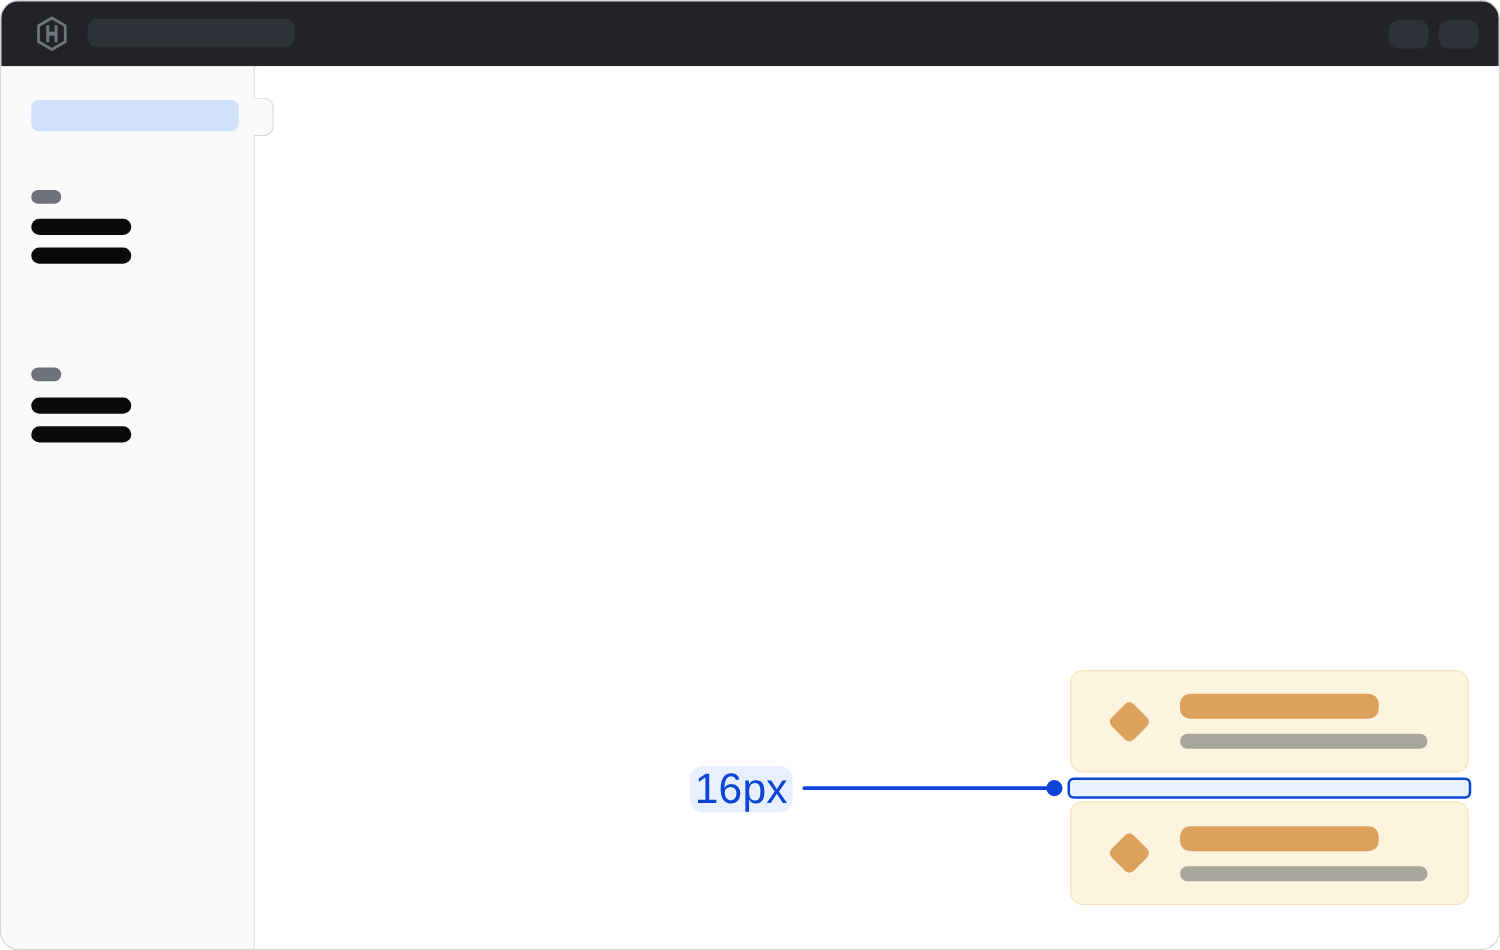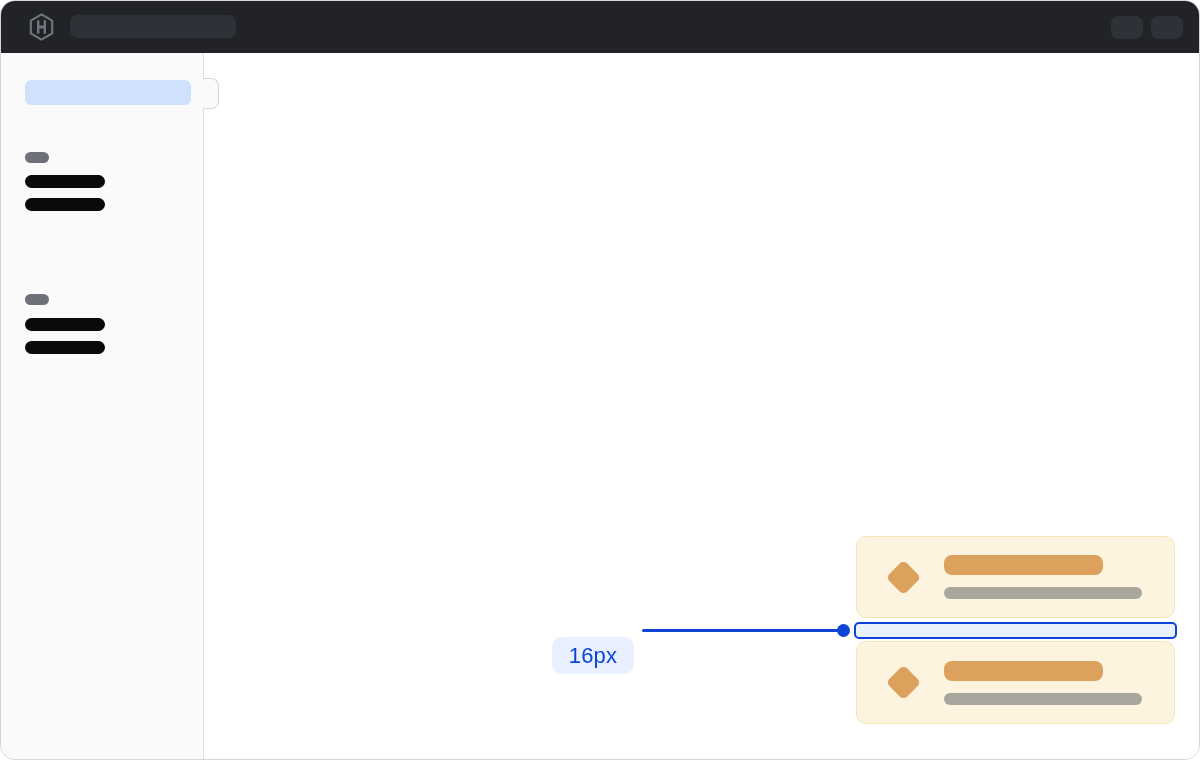--- a/index.html
+++ b/index.html
@@ -70,23 +70,23 @@
   .card-lines { margin-left: 23px; display: flex; flex-direction: column; gap: 12px; }
   .title-skel    { width: 159px; height: 20px; border-radius: 8px; background: var(--accent-orange); }
   .subtitle-skel { width: 198px; height: 12px; border-radius: 6px; background: var(--muted-bar); }
   
   .highlight-rect {
     position: absolute; left: 853px; top: 621px; width: 323px; height: 17px;
     box-sizing: border-box; border: 2px solid var(--annotation-blue);
     border-radius: 5px; background: var(--highlight-fill); z-index: 2;
   }
   .dim-label {
-    position: absolute; left: 551px; top: 636px; width: 82px; height: 37px;
+    position: absolute; left: 551px; top: 612px; width: 82px; height: 37px;
     border-radius: 10px; background: var(--annotation-pill-bg);
-    color: var(--annotation-blue); font-size: 22px; font-weight: 500;
+    color: var(--annotation-blue); font-size: 34px; font-weight: 500;
     display: flex; align-items: center; justify-content: center; letter-spacing: 0.2px;
   }
   .dim-line {
     position: absolute; left: 641px; top: 628px; width: 197px; height: 3px;
     border-radius: 2px; background: var(--annotation-blue);
   }
   .dim-dot {
     position: absolute; left: 836px; top: 623px; width: 13px; height: 13px;
     border-radius: 50%; background: var(--annotation-blue);
   }

